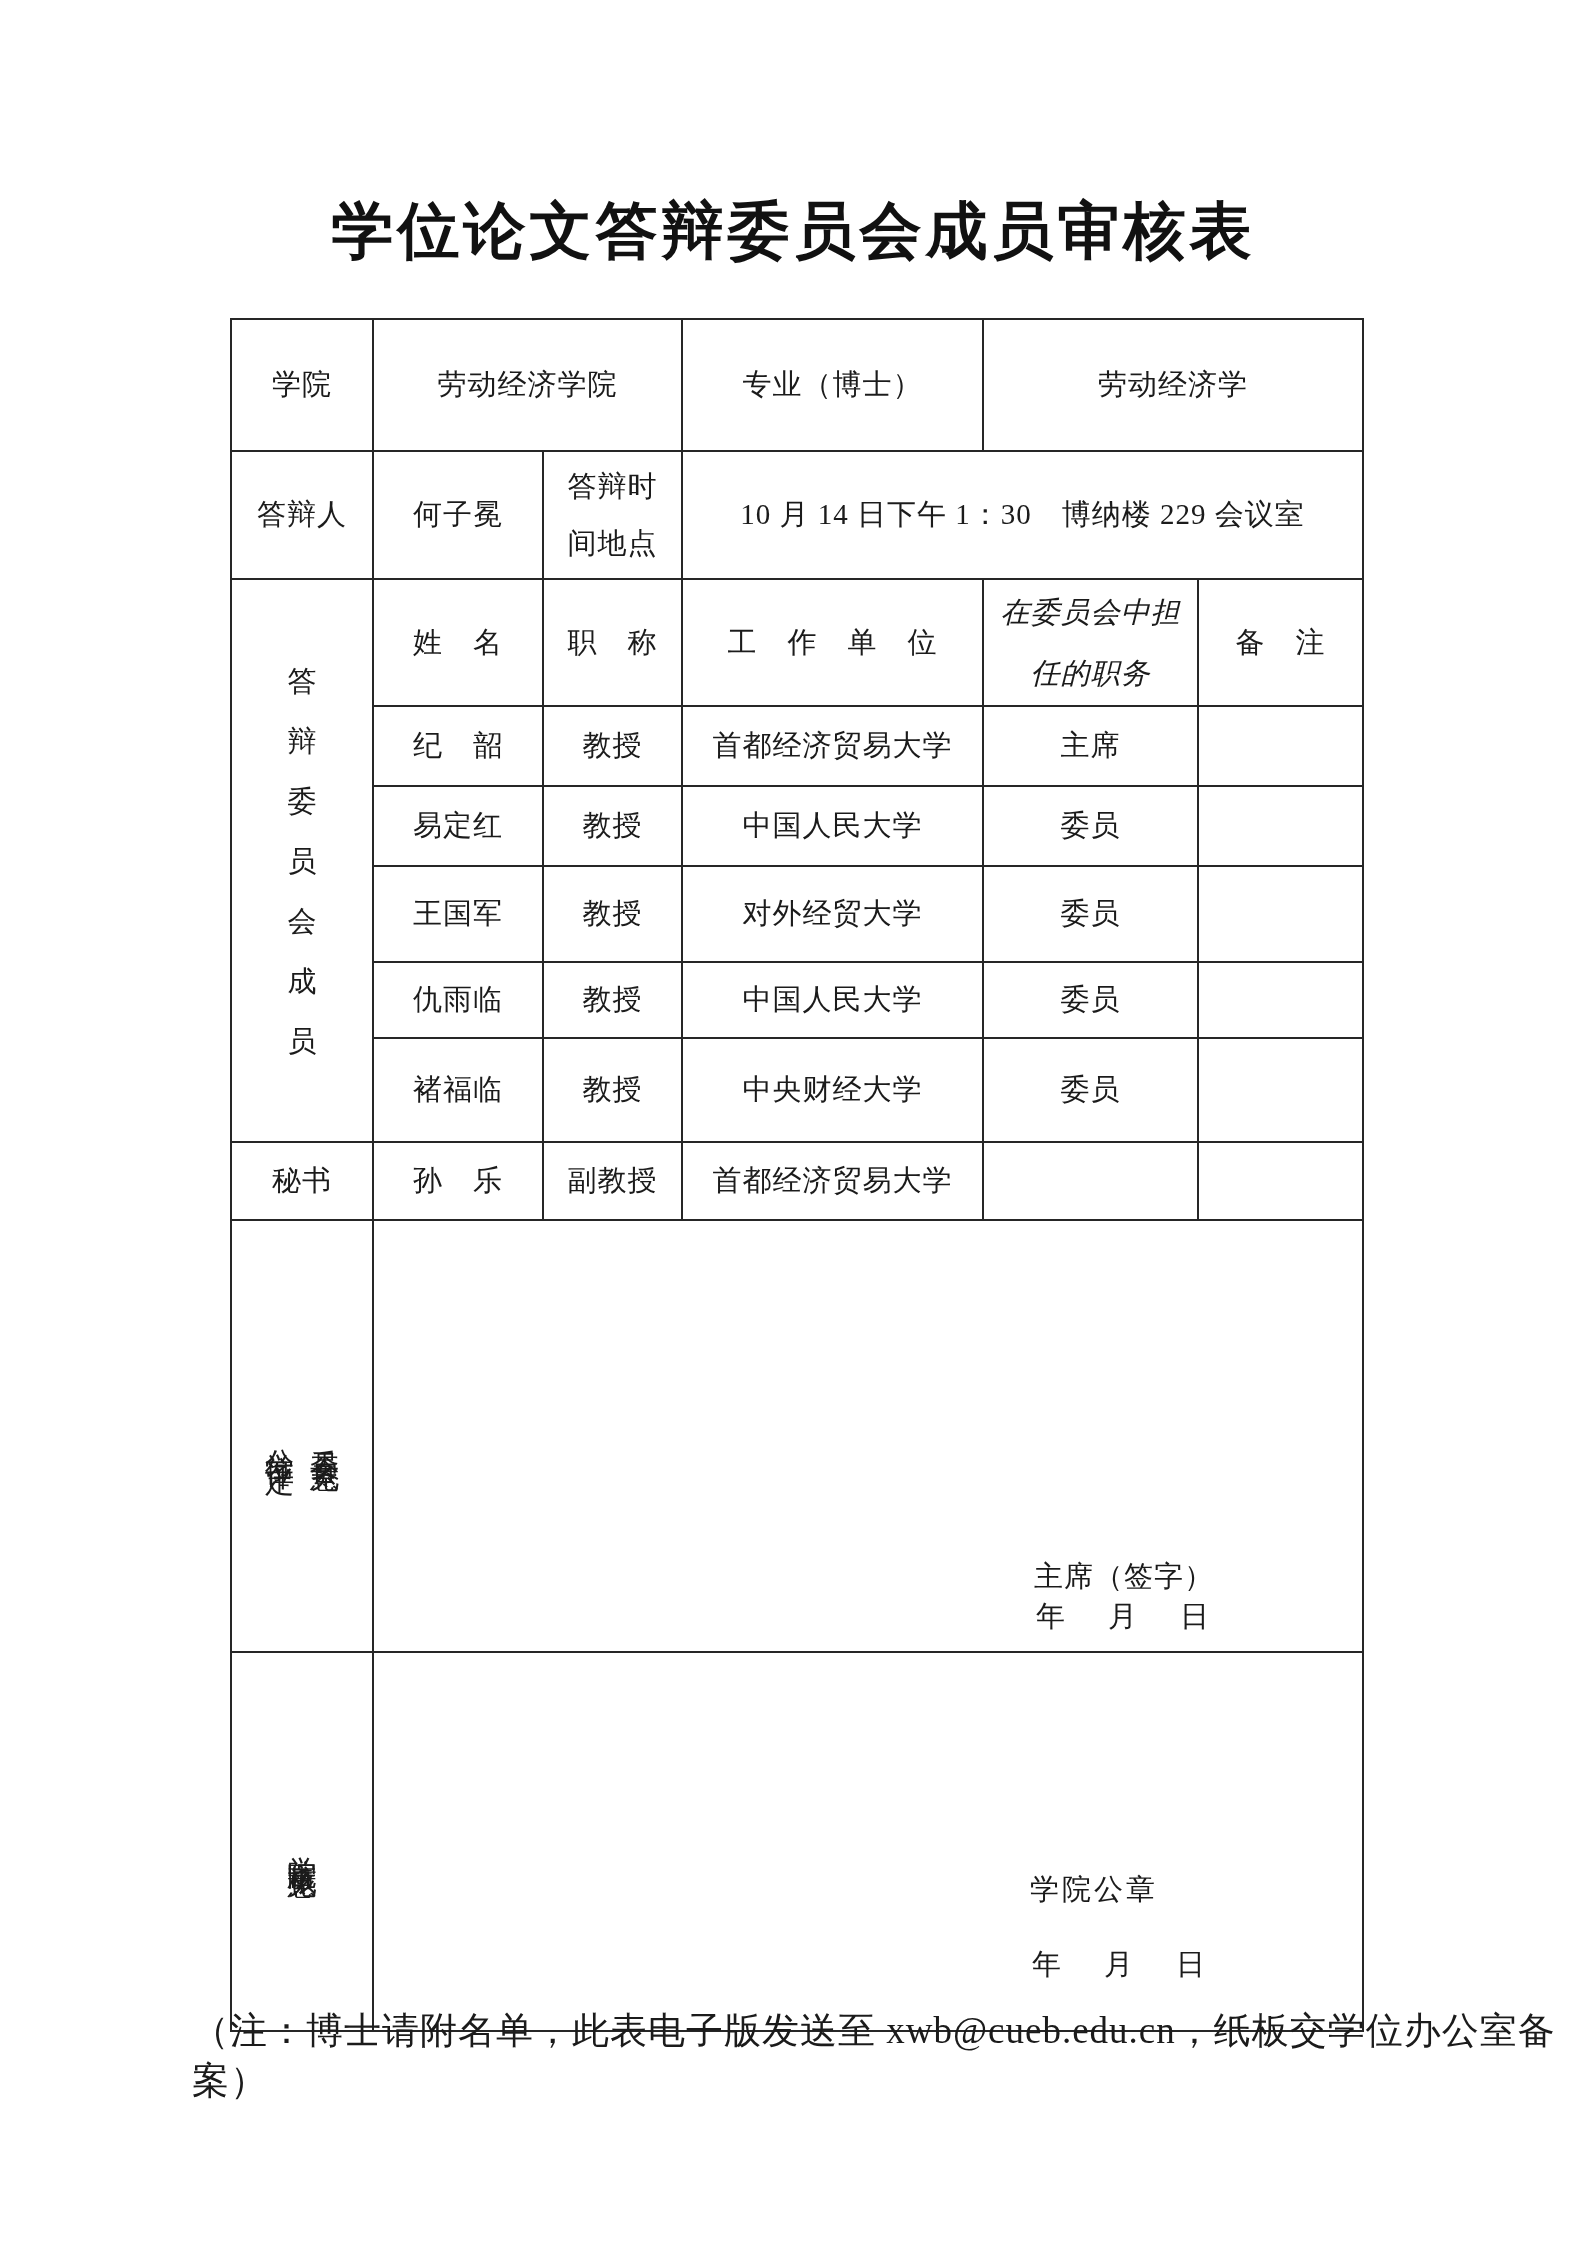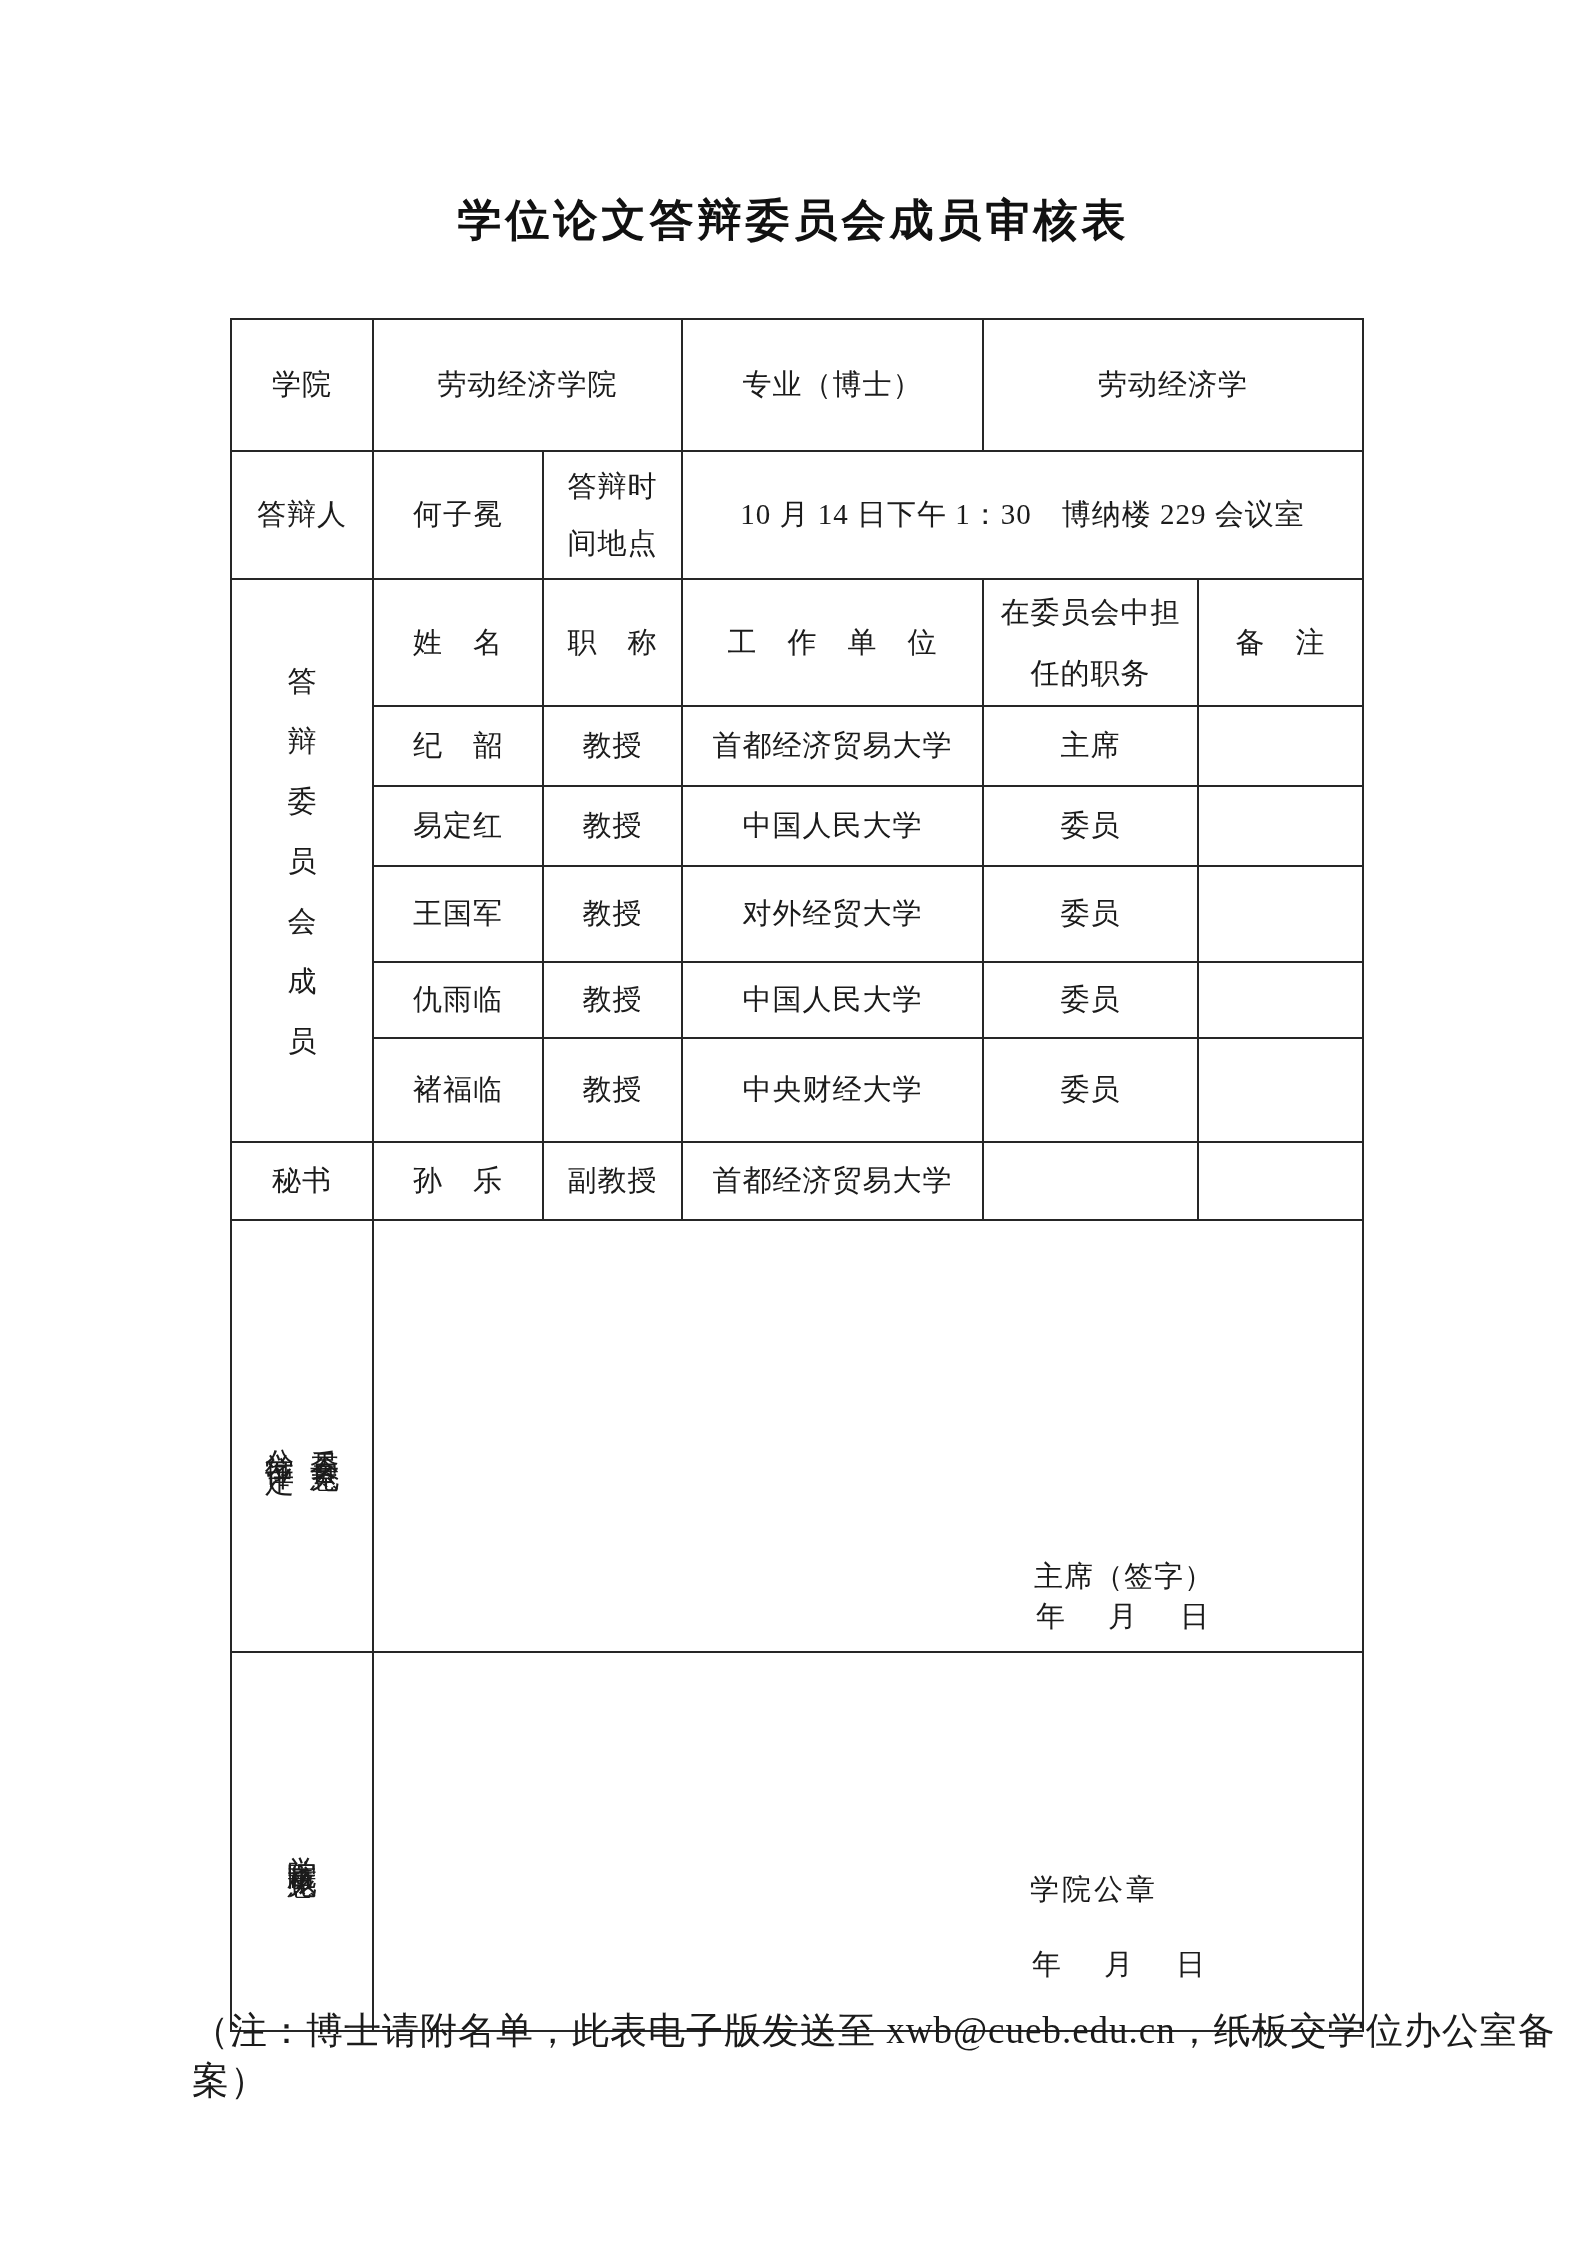--- a/index.html
+++ b/index.html
@@ -9,21 +9,21 @@
     background:#ffffff;
     color:#1b1b1b;
     font-family:"Liberation Serif","DejaVu Serif",serif;
     overflow:hidden;
   }
   .doc-title {
     position:absolute;
     top:197px; left:0; width:100%;
     margin:0;
     text-align:center;
-    font-size:44px;
+    font-size:62px;
     font-weight:bold;
     letter-spacing:4px;
     line-height:1.1;
     color:#111;
   }
   table.form {
     position:absolute;
     left:230px; top:318px;
     width:1132px;
     border-collapse:collapse;
@@ -32,21 +32,21 @@
   table.form td {
     border:2px solid #262626;
     text-align:center;
     vertical-align:middle;
     font-size:29px;
     padding:0;
     overflow:hidden;
     letter-spacing:1px;
   }
   .two-line { white-space:pre-line; line-height:1.95; }
-  .hdr-role { white-space:pre-line; line-height:2.1; letter-spacing:2px; }
+  .hdr-role { white-space:pre-line; line-height:2.1; letter-spacing:2px;font-style:italic; }
   .vcell { display:flex; align-items:center; justify-content:center; width:100%; }
   .side-chars {
     white-space:pre-line;
     line-height:60px;
     letter-spacing:0;
   }
   .vert-two {
     writing-mode:vertical-lr;
     text-orientation:upright;
     white-space:pre-line;

